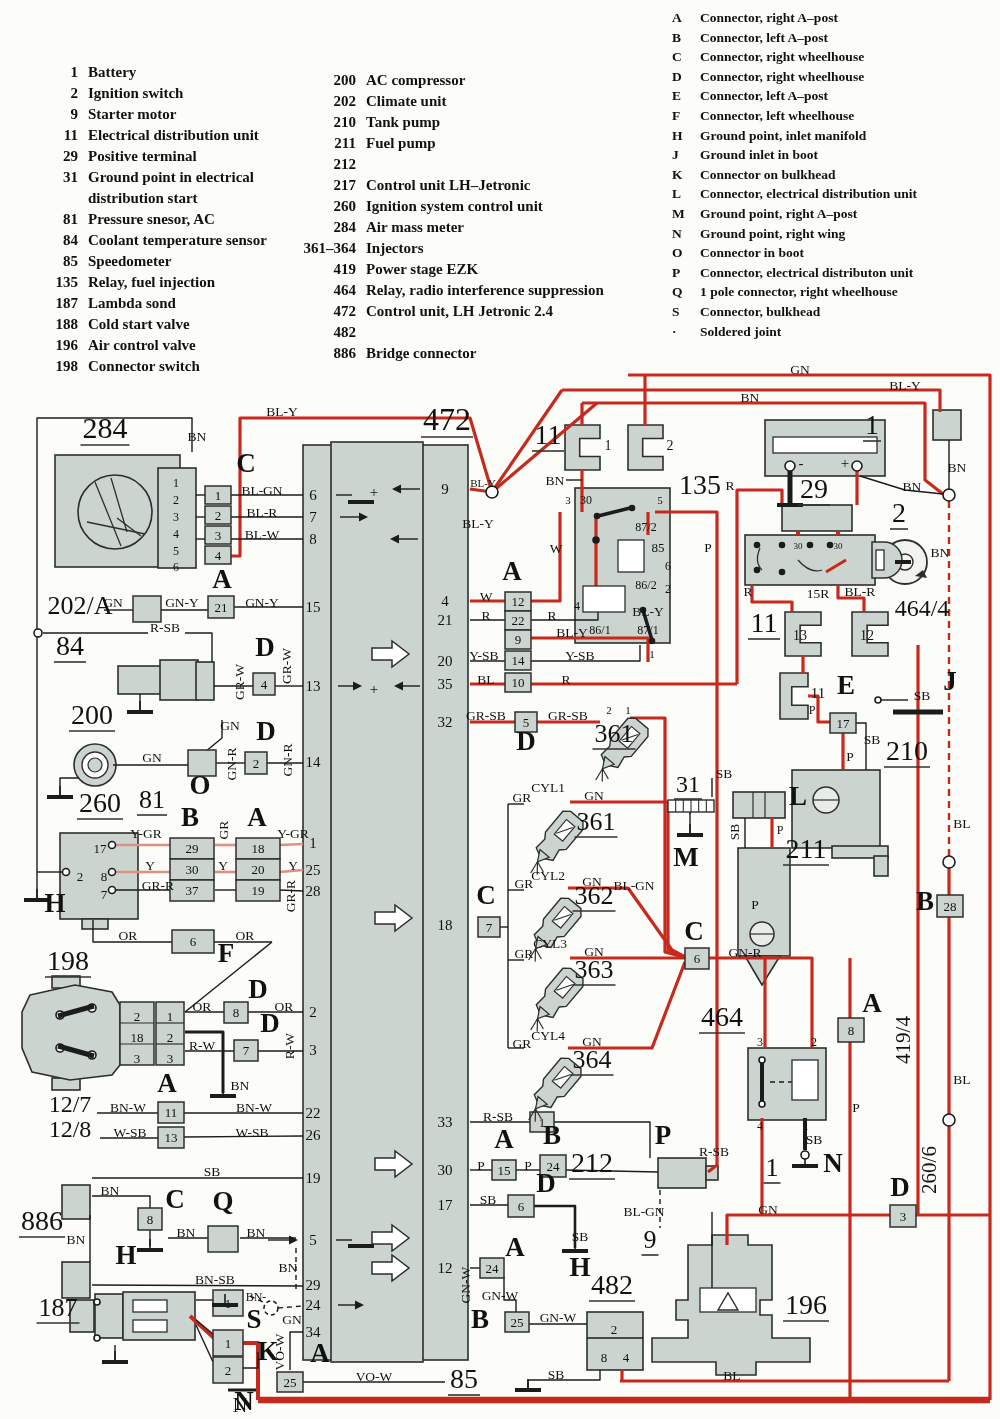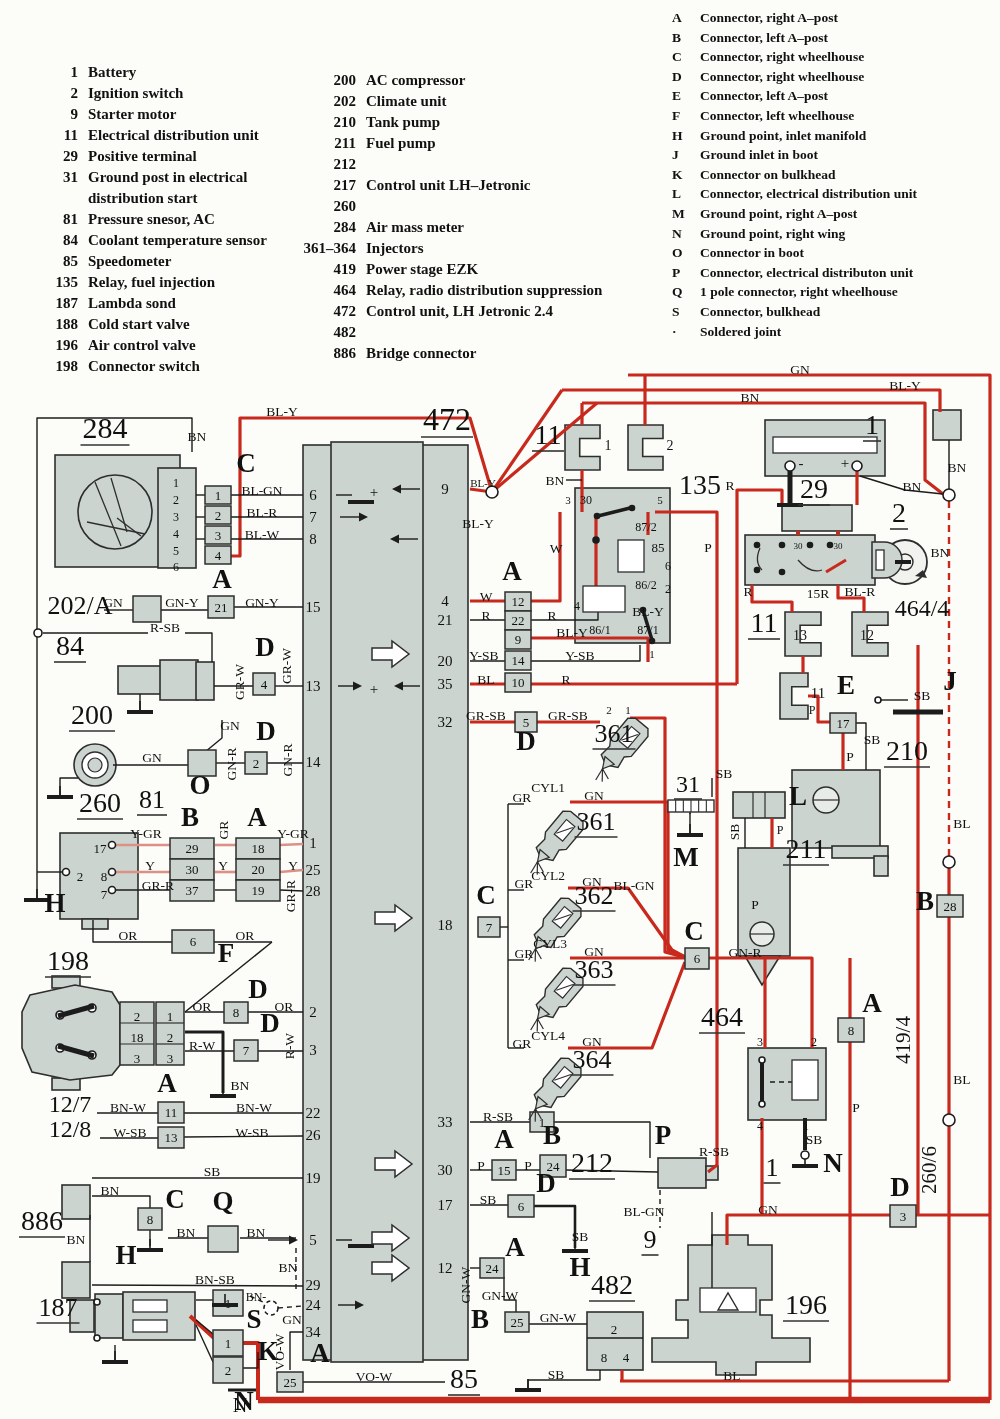--- a/index.html
+++ b/index.html
@@ -34,21 +34,21 @@
       <div class="row">
         <span class="num">11</span>
         <span class="txt">Electrical distribution unit</span>
       </div>
       <div class="row">
         <span class="num">29</span>
         <span class="txt">Positive terminal</span>
       </div>
       <div class="row">
         <span class="num">31</span>
-        <span class="txt">Ground post in electrical</span>
+        <span class="txt">Ground point in electrical</span>
       </div>
       <div class="row">
         <span class="num"></span>
         <span class="txt">distribution start</span>
       </div>
       <div class="row">
         <span class="num">81</span>
         <span class="txt">Pressure snesor, AC</span>
       </div>
       <div class="row">
@@ -99,36 +99,37 @@
       </div>
       <div class="row">
         <span class="num">212</span>
       </div>
       <div class="row">
         <span class="num">217</span>
         <span class="txt">Control unit LH–Jetronic</span>
       </div>
       <div class="row">
         <span class="num">260</span>
+        <span class="txt">Ignition system control unit</span>
       </div>
       <div class="row">
         <span class="num">284</span>
         <span class="txt">Air mass meter</span>
       </div>
       <div class="row">
         <span class="num">361–364</span>
         <span class="txt">Injectors</span>
       </div>
       <div class="row">
         <span class="num">419</span>
         <span class="txt">Power stage EZK</span>
       </div>
       <div class="row">
         <span class="num">464</span>
-        <span class="txt">Relay, radio distribution suppression</span>
+        <span class="txt">Relay, radio interference suppression</span>
       </div>
       <div class="row">
         <span class="num">472</span>
         <span class="txt">Control unit, LH Jetronic 2.4</span>
       </div>
       <div class="row">
         <span class="num">482</span>
       </div>
       <div class="row">
         <span class="num">886</span>

